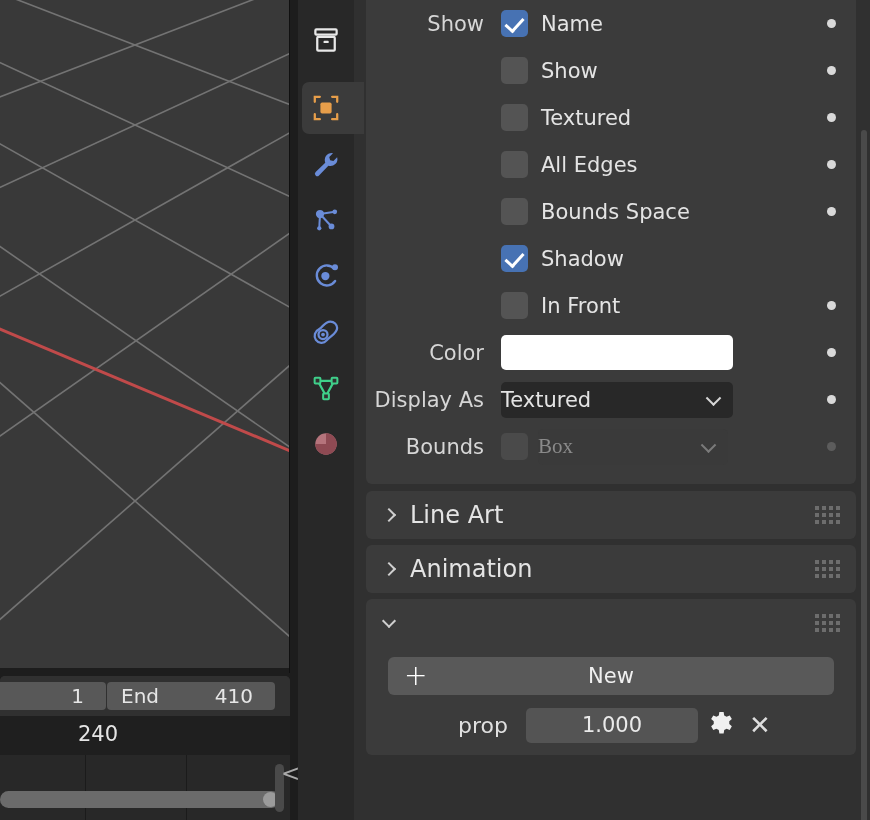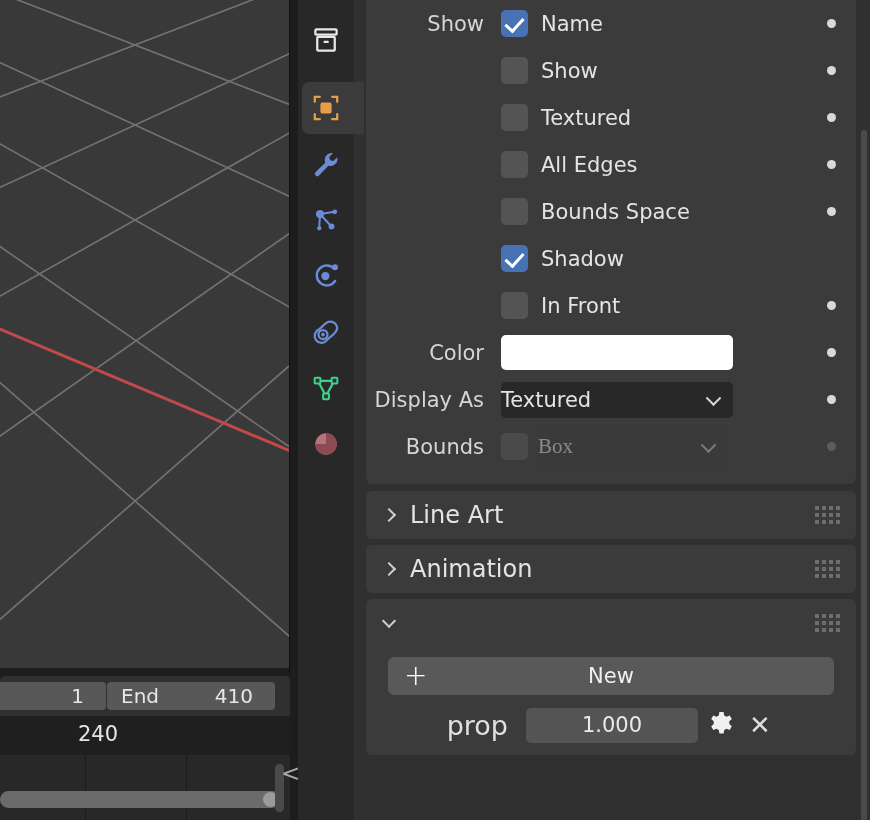--- a/index.html
+++ b/index.html
@@ -175,21 +175,21 @@
   .newbtn .plus {
     position: absolute; left: 16px; color: #fff; font-size: 28px;
     line-height: 1; font-weight: 300;
   }
   .newbtn .ntext {
     width: 100%; text-align: center; color: #f0f0f0; font-size: 21px;
   }
   .proprow { display: flex; align-items: center; height: 60px; padding-left: 0; }
   .proprow .pname {
     width: 160px; text-align: right; padding-right: 18px;
-    color: #e0e0e0; font-size: 27px;
+    color: #e0e0e0; font-size: 22px;
   }
   .propval {
     width: 172px; height: 35px; background: #545454; border-radius: 5px;
     display: flex; align-items: center; justify-content: center;
     color: #eaeaea; font-size: 21px; flex: none;
   }
   .gearicon { margin-left: 10px; flex: none; }
   .xicon { margin-left: 14px; color: #ddd; font-size: 26px; line-height: 1; flex: none; }
 
   .props-scroll {

